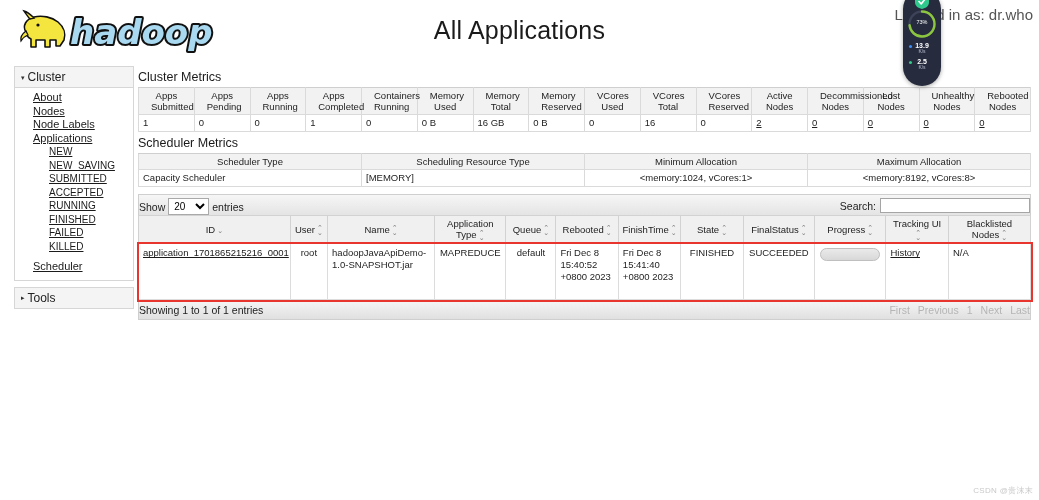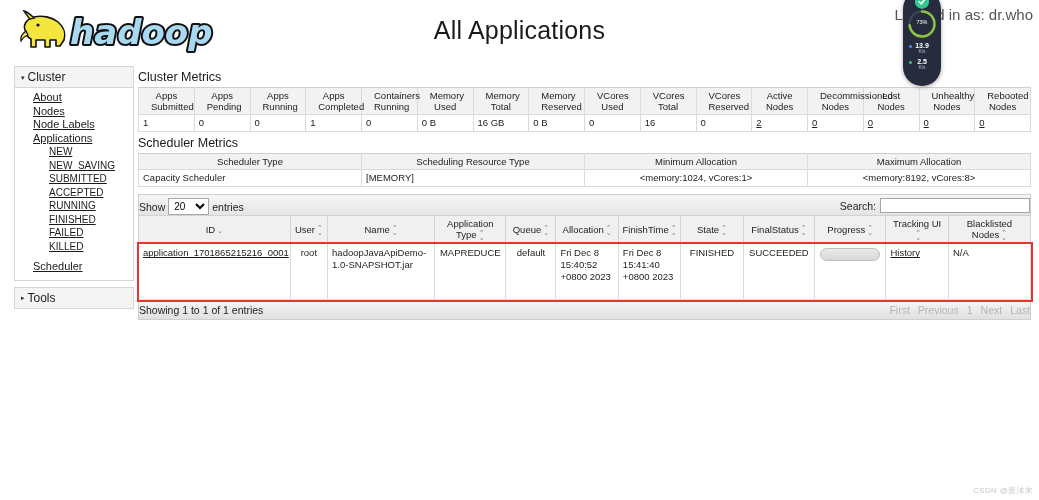--- a/index.html
+++ b/index.html
@@ -475,21 +475,21 @@
               <col style="width:7.0%">
               <col style="width:9.2%">
           </colgroup>
           <thead>
               <tr id="apps-head">
                 <th><span>ID</span><span class="sarrow desc"></span></th>
                 <th><span>User</span><span class="sarrow both"></span></th>
                 <th><span>Name</span><span class="sarrow both"></span></th>
                 <th><span>Application Type</span><span class="sarrow both"></span></th>
                 <th><span>Queue</span><span class="sarrow both"></span></th>
-                <th><span>Allocation</span><span class="sarrow both"></span></th>
+                <th><span>Rebooted</span><span class="sarrow both"></span></th>
                 <th><span>FinishTime</span><span class="sarrow both"></span></th>
                 <th><span>State</span><span class="sarrow both"></span></th>
                 <th><span>FinalStatus</span><span class="sarrow both"></span></th>
                 <th><span>Progress</span><span class="sarrow both"></span></th>
                 <th><span>Tracking UI</span><span class="sarrow both"></span></th>
                 <th><span>Blacklisted Nodes</span><span class="sarrow both"></span></th>
               </tr>
             </thead>
           <tbody id="apps-body">
               <tr>

